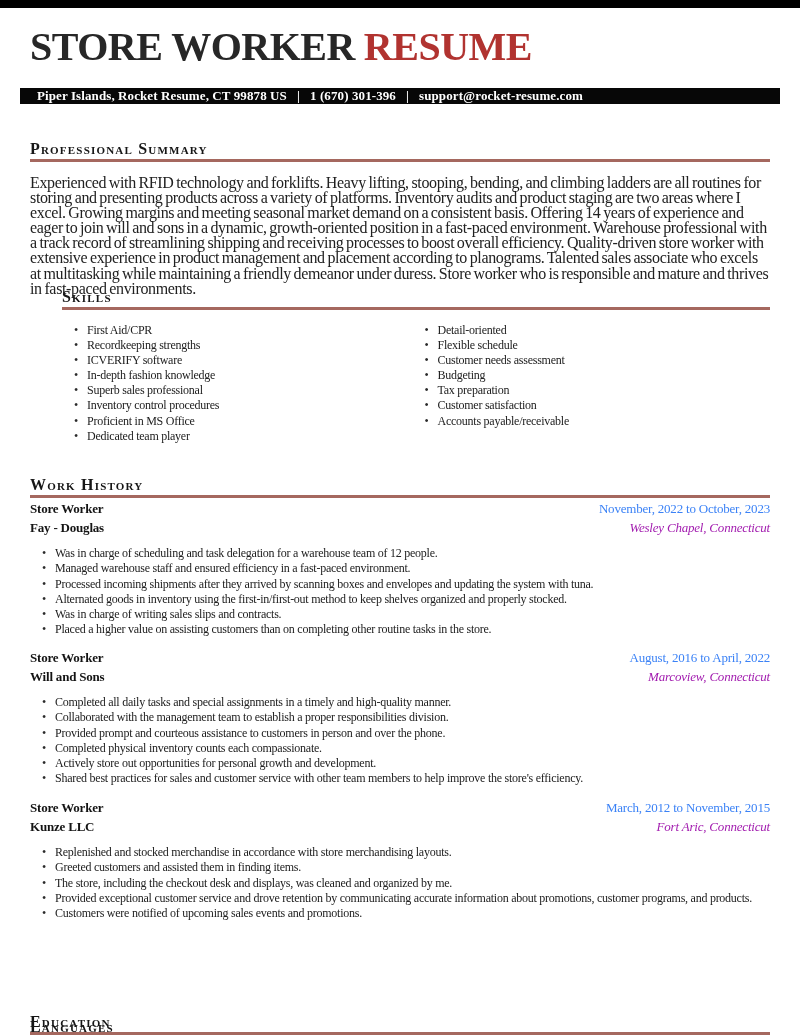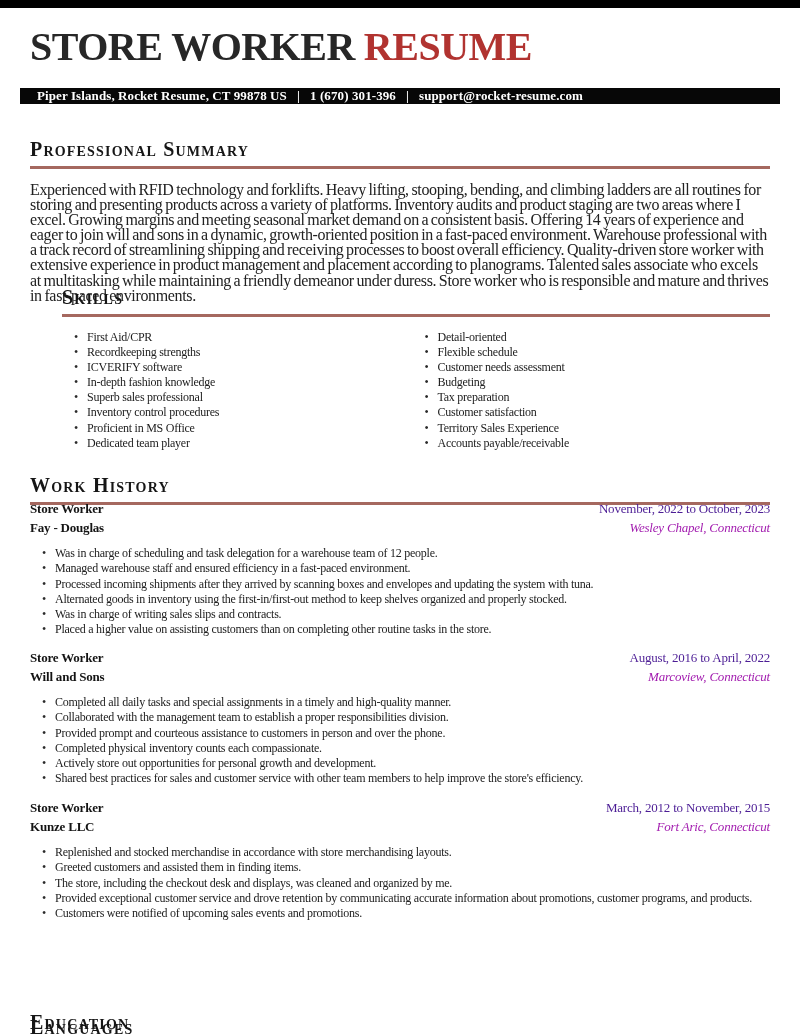--- a/index.html
+++ b/index.html
@@ -45,26 +45,26 @@
     font-weight: 700;
     white-space: pre;
     letter-spacing: 0.1px;
   }
   .section {
     position: absolute;
     left: 30px; right: 30px;
   }
   .sec-heading {
     font-variant: small-caps;
-    font-size: 20px;
+    font-size: 16px;
     line-height: 20px;
     font-weight: 600;
     letter-spacing: 1.2px;
     color: #161616;
-    padding-bottom: 7px;
+    padding-bottom: 0;
     border-bottom: 3px solid #a5685f;
   }
   .sec-summary { top: 139px; }
   .sec-skills { top: 287px; margin-left: 32px; }
   .sec-work { top: 475px; }
   .sec-education { top: 984px; margin-top: 28px; }
   .sec-languages { top: 1017px; }
 
   .summary-text {
     margin-top: 13px;
@@ -98,21 +98,21 @@
   .job-3 { top: 799px; }
   .row-split {
     display: flex;
     justify-content: space-between;
     align-items: baseline;
     line-height: 17px;
     font-size: 13px;
   }
   .row-split + .row-split { margin-top: 2px; gap: 48px; }
   .strong-left { font-weight: 700; color: #141414; letter-spacing: -0.2px; }
-  .plain-right { color: #4c1d95; letter-spacing: -0.2px; }
+  .plain-right { color: #3b82f6; letter-spacing: -0.2px; }
   .italic-right { font-style: italic; color: #a21caf; letter-spacing: -0.2px; }
   .job-bullets {
     list-style: none;
     margin-top: 10px;
     margin-left: 12px;
   }
   .job-bullets li { line-height: 15.3px; }
   .edu-rows { position: static; margin-top: 12px; }
 </style>
 </head>
@@ -145,21 +145,20 @@
         <li>Proficient in MS Office</li>
         <li>Dedicated team player</li>
       </ul>
       <ul class="col-right">
         <li>Detail-oriented</li>
         <li>Flexible schedule</li>
         <li>Customer needs assessment</li>
         <li>Budgeting</li>
         <li>Tax preparation</li>
         <li>Customer satisfaction</li>
-        <li>Territory Sales Experience</li>
         <li>Accounts payable/receivable</li>
       </ul>
     </div>
   </div>
 
   <div class="section sec-work">
     <div class="sec-heading">Work History</div>
   </div>
 
   <div class="job job-1">

